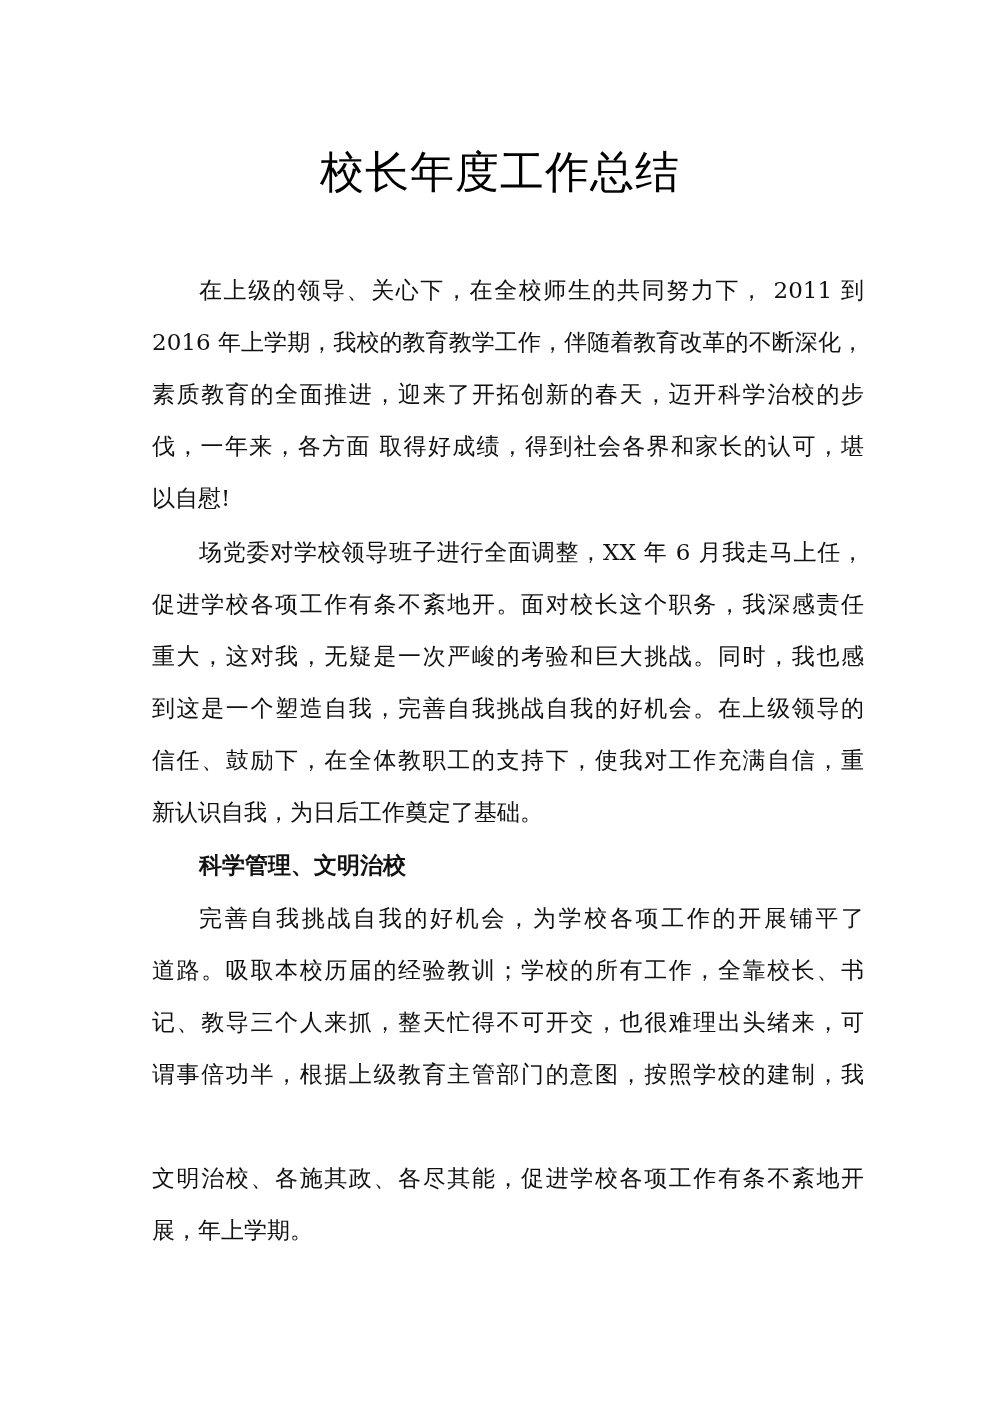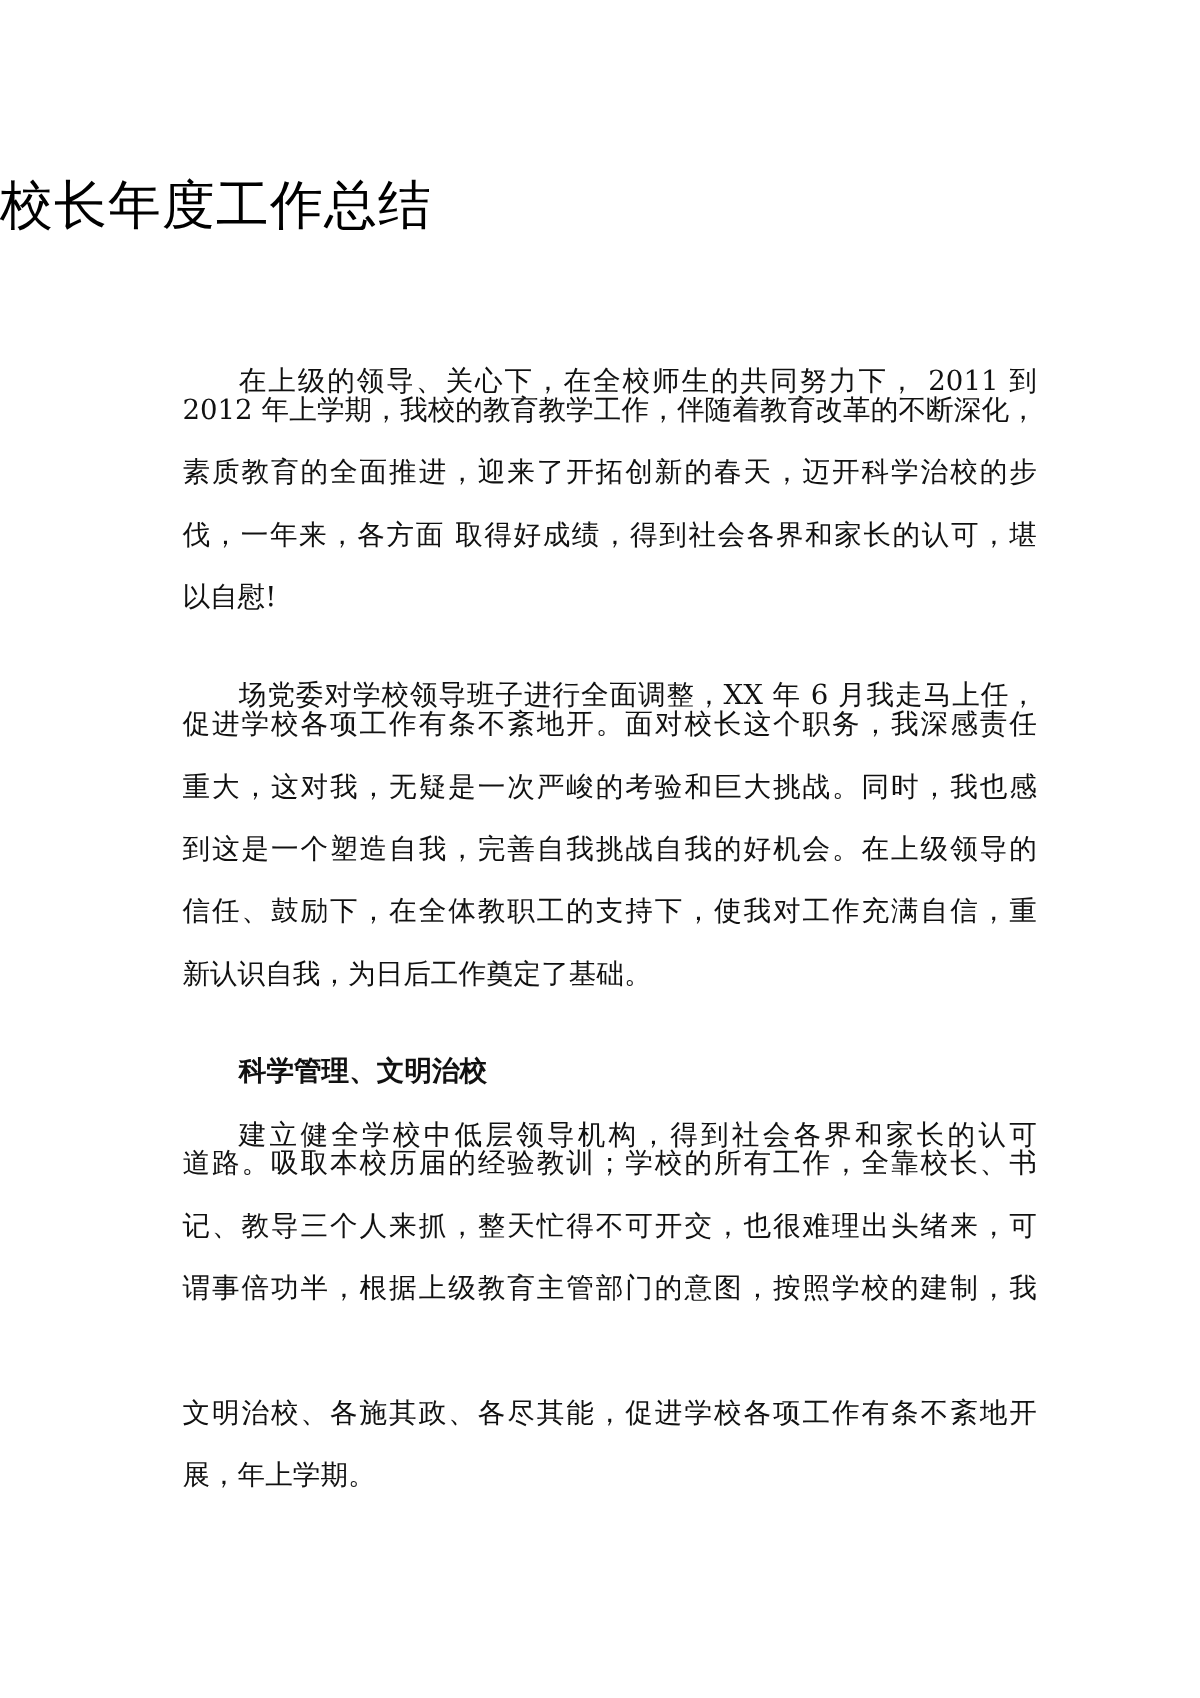--- a/index.html
+++ b/index.html
@@ -1,51 +1,51 @@
 <!DOCTYPE html>
 <html><head>
   <meta charset="utf-8">
   <style>
     html, body { margin: 0; padding: 0; background: #ffffff; }
     body { width: 1000px; height: 1415px; position: relative; overflow: hidden; }
     .page { position: absolute; left: 0; top: 0; width: 1000px; height: 1415px; background: #fff; }
     .title {
       position: absolute; left: 0; width: 1000px; top: 142px;
-      font-family: "DejaVu Sans", sans-serif;
+      text-align: center; font-family: "DejaVu Sans", sans-serif;
       font-size: 44px; line-height: 60px; color: #000; letter-spacing: 1px;
     }
     .line {
       position: absolute; left: 152px; width: 712px;
       font-family: "DejaVu Serif", serif; font-size: 23px; line-height: 30px;
       color: #111; white-space: nowrap; text-align: justify; text-align-last: justify;
     }
-    .line.indent { left: 199px; width: 665px; margin-top: 28px; }
+    .line.indent { left: 199px; width: 665px; }
     .line.last { text-align-last: left; }
     .line.heading { font-weight: bold; text-align-last: left; }
   </style>
 </head>
 <body>
 
 <div class="page">
   <div class="title">校长年度工作总结</div>
 
   <div class="line indent" style="top:275px">在上级的领导、关心下，在全校师生的共同努力下， 2011 到</div>
-  <div class="line" style="top:327px">2012 年上学期，我校的教育教学工作，伴随着教育改革的不断深化，</div>
+  <div class="line" style="top:327px">2016 年上学期，我校的教育教学工作，伴随着教育改革的不断深化，</div>
   <div class="line" style="top:379px">素质教育的全面推进，迎来了开拓创新的春天，迈开科学治校的步</div>
   <div class="line" style="top:431px">伐，一年来，各方面 取得好成绩，得到社会各界和家长的认可，堪</div>
   <div class="line last" style="top:483px">以自慰!</div>
 
   <div class="line indent" style="top:537px">场党委对学校领导班子进行全面调整，XX 年 6 月我走马上任，</div>
   <div class="line" style="top:589px">促进学校各项工作有条不紊地开。面对校长这个职务，我深感责任</div>
   <div class="line" style="top:641px">重大，这对我，无疑是一次严峻的考验和巨大挑战。同时，我也感</div>
   <div class="line" style="top:693px">到这是一个塑造自我，完善自我挑战自我的好机会。在上级领导的</div>
   <div class="line" style="top:745px">信任、鼓励下，在全体教职工的支持下，使我对工作充满自信，重</div>
   <div class="line last" style="top:797px">新认识自我，为日后工作奠定了基础。</div>
 
   <div class="line indent heading" style="top:850px">科学管理、文明治校</div>
 
-  <div class="line indent" style="top:903px">建立健全学校中低层领导机构，得到社会各界和家长的认可</div>
+  <div class="line indent" style="top:903px">完善自我挑战自我的好机会，为学校各项工作的开展铺平了</div>
   <div class="line" style="top:955px">道路。吸取本校历届的经验教训；学校的所有工作，全靠校长、书</div>
   <div class="line" style="top:1059px">谓事倍功半，根据上级教育主管部门的意图，按照学校的建制，我</div>
   <div class="line" style="top:1007px">记、教导三个人来抓，整天忙得不可开交，也很难理出头绪来，可</div>
   <div class="line" style="top:1163px">文明治校、各施其政、各尽其能，促进学校各项工作有条不紊地开</div>
   <div class="line last" style="top:1215px">展，年上学期。</div>
 </div>
 
 </body></html>

